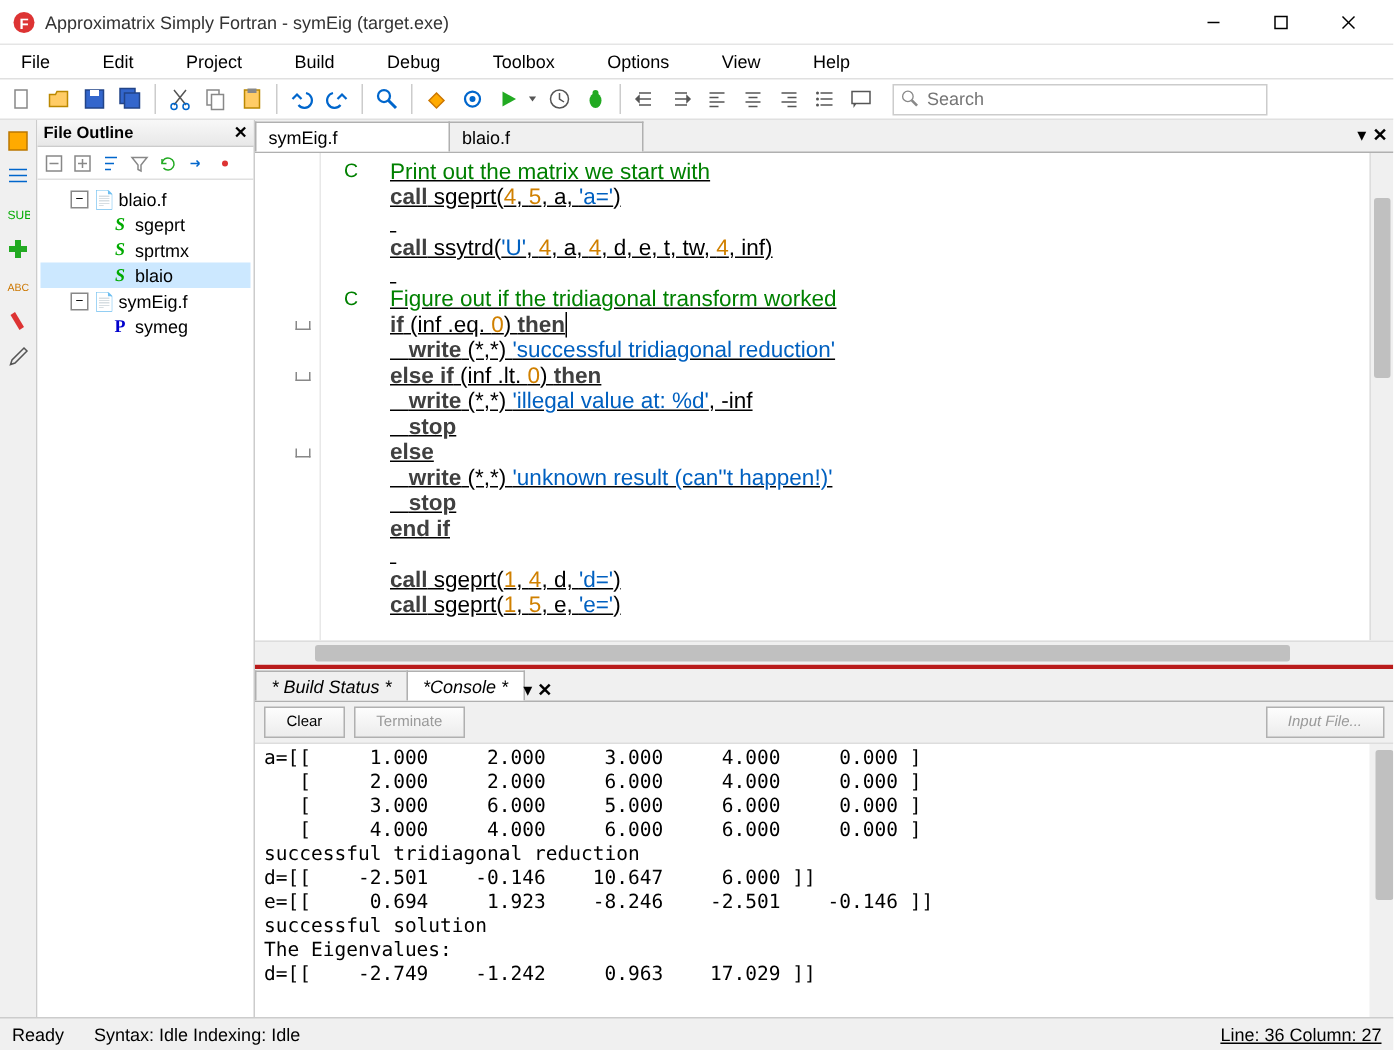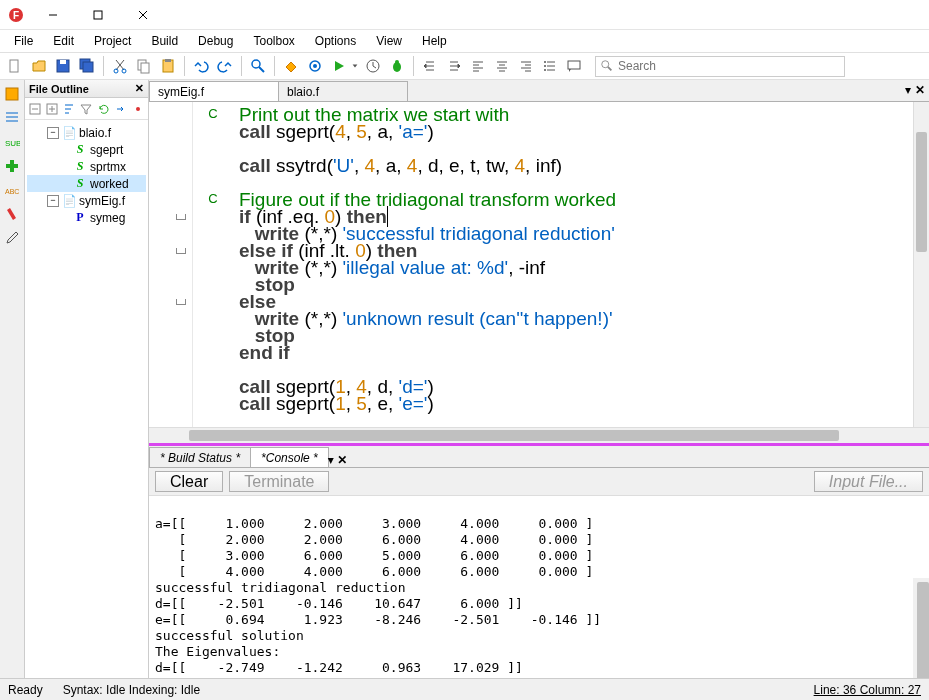--- a/index.html
+++ b/index.html
@@ -7,21 +7,21 @@
 
 
 .titlebar { height: 30px; background: #fff; display: flex; align-items: center; padding: 0 8px; border-bottom: 1px solid #e5e5e5; }
 .titlebar .app-icon { width: 16px; height: 16px; margin-right: 6px; }
 .titlebar .title { flex: 1; font-size: 12px; color: #333; }
 .titlebar .win-btns { display: flex; gap: 0; }
 .titlebar .win-btn { width: 45px; height: 28px; display: flex; align-items: center; justify-content: center; color: #333; }
 .titlebar .win-btn svg { width: 10px; height: 10px; }
 
 
-.menubar { height: 22px; display: flex; align-items: center; padding: 0 4px; background: #fff; }
+.menubar { height: 22px; display: flex; align-items: center; padding: 0 4px; background: #fff; gap: 15px; }
 .menubar .menu-item { padding: 3px 10px; font-size: 12px; color: #000; cursor: default; }
 
 
 .toolbar { height: 28px; display: flex; align-items: center; padding: 2px 4px; background: #fff; border-top: 1px solid #e0e0e0; border-bottom: 1px solid #e0e0e0; gap: 2px; }
 .tool-sep { width: 1px; height: 20px; background: #ccc; margin: 0 3px; }
 .tool-btn { width: 22px; height: 22px; display: flex; align-items: center; justify-content: center; border: 1px solid transparent; }
 .tool-btn svg { width: 16px; height: 16px; }
 .toolbar .run-group { display: flex; align-items: center; }
 .toolbar .dropdown-arrow { width: 10px; }
 .search-box { margin-left: 8px; display: flex; align-items: center; border: 1px solid #ccc; height: 21px; padding: 0 4px; width: 250px; justify-content: flex-end; }
@@ -29,21 +29,21 @@
 .search-box input { border: none; outline: none; font-size: 12px; flex: 1; }
 
 
 .main { flex: 1; display: flex; overflow: hidden; }
 
 
 .left-tools { width: 25px; background: #f0f0f0; border-right: 1px solid #ccc; display: flex; flex-direction: column; align-items: center; padding-top: 4px; gap: 4px; }
 .left-tools .lt-btn { width: 20px; height: 20px; display: flex; align-items: center; justify-content: center; }
 
 
-.outline-panel { width: 124px; background: #fff; border-right: 1px solid #ccc; display: flex; flex-direction: column; }
+.outline-panel { width: 145px; background: #fff; border-right: 1px solid #ccc; display: flex; flex-direction: column; }
 .panel-header { height: 18px; background: linear-gradient(#f8f8f8,#e8e8e8); border-bottom: 1px solid #ccc; display: flex; align-items: center; padding: 0 4px; font-size: 11px; }
 .panel-header .ph-title { flex: 1; font-weight: bold; }
 .panel-header .close-x { cursor: pointer; font-weight: bold; }
 .panel-toolbar { height: 22px; display: flex; align-items: center; gap: 1px; padding: 2px; border-bottom: 1px solid #e0e0e0; }
 .panel-toolbar .pt-btn { width: 18px; height: 18px; display: flex; align-items: center; justify-content: center; }
 .tree { flex: 1; padding: 4px 2px; font-size: 12px; overflow: auto; }
 .tree-row { display: flex; align-items: center; height: 17px; padding-left: 2px; white-space: nowrap; }
 .tree-row.indent1 { padding-left: 20px; }
 .tree-row.indent2 { padding-left: 46px; }
 .tree-row.selected { background: #cce8ff; }
@@ -62,59 +62,60 @@
 .editor-tab.active { background: #fff; position: relative; z-index: 1; }
 .editor-tabs .tab-controls { position: absolute; right: 4px; top: 3px; display: flex; gap: 4px; align-items: center; }
 
 
 .editor { flex: 1; display: flex; overflow: hidden; background: #fff; position: relative; }
 .gutter { width: 44px; background: #fff; border-right: 1px solid #e8e8e8; position: relative; }
 .fold-col { position: absolute; right: 4px; top: 0; width: 12px; }
 .fold-mark { position: absolute; width: 10px; height: 6px; border-left: 1px solid #888; border-bottom: 1px solid #888; border-right: 1px solid #888; }
 .margin-c { width: 40px; background: #fff; font-family: "Consolas", monospace; font-size: 13px; color: #008000; padding-top: 4px; }
 .margin-c div { height: 17px; text-align: center; }
-.code { flex: 1; font-family: "Consolas", monospace; font-size: 19px; padding: 4px 6px; overflow: hidden; white-space: pre; line-height: 17px; }
+.code { flex: 1; font-family: "Consolas", monospace; font-size: 15px; padding: 4px 6px; overflow: hidden; white-space: pre; line-height: 17px; text-decoration: underline; }
 .code .cm { color: #008000; }
 .code .kw { color: #404040; font-weight: bold; }
 .code .st { color: #0060c0; }
 .code .nm { color: #d08000; }
 .cursor-mark { border-right: 1px solid #000; }
 .editor-scroll-v { width: 16px; background: #f0f0f0; border-left: 1px solid #ddd; position: relative; }
 .scroll-thumb-v { position: absolute; left: 2px; right: 2px; background: #c0c0c0; border-radius: 2px; }
 .editor-scroll-h { height: 16px; background: #f0f0f0; border-top: 1px solid #ddd; position: relative; }
 .scroll-thumb-h { position: absolute; top: 2px; bottom: 2px; background: #c0c0c0; border-radius: 2px; }
 
 
-.bottom-panel { height: 235px; border-top: 3px solid #d946ef; display: flex; flex-direction: column; }
+.bottom-panel { height: 235px; border-top: 3px solid #b91c1c; display: flex; flex-direction: column; }
 .bottom-tabs { height: 22px; display: flex; align-items: flex-end; background: #f0f0f0; border-bottom: 1px solid #b0b0b0; position: relative; }
 .bottom-tab { height: 20px; padding: 0 10px; font-size: 12px; font-style: italic; display: flex; align-items: center; border: 1px solid #b0b0b0; border-bottom: none; background: #f0f0f0; margin-right: -1px; }
 .bottom-tab.active { background: #fff; }
 .console-toolbar { height: 28px; background: #f0f0f0; display: flex; align-items: center; padding: 0 6px; gap: 6px; border-bottom: 1px solid #ddd; }
-.console-btn { height: 21px; padding: 0 14px; font-size: 16px; background: linear-gradient(#fdfdfd,#ececec); border: 1px solid #b0b0b0; cursor: default; }
+.console-btn { height: 21px; padding: 0 14px; font-size: 10px; background: linear-gradient(#fdfdfd,#ececec); border: 1px solid #b0b0b0; cursor: default; }
 .console-btn.disabled { color: #999; }
 .console-btn.right { margin-left: auto; font-style: italic; }
 .console-out { flex: 1; font-family: "Consolas", monospace; font-size: 13px; white-space: pre; padding: 2px 6px; overflow: auto; line-height: 16px; }
 .bottom-scroll { width: 16px; background: #f0f0f0; }
-.console-wrap { flex: 1; display: flex; overflow: hidden; align-items: flex-end; }
+.console-wrap { flex: 1; display: flex; overflow: hidden; }
 
 
 .statusbar { height: 22px; background: #f0f0f0; border-top: 1px solid #ccc; display: flex; align-items: center; font-size: 12px; padding: 0 8px; }
 .statusbar .sb-cell { margin-right: 20px; }
 .statusbar .sb-right { margin-left: auto; text-decoration: underline; }
 </style>
 </head>
 <body>
 
 <div class="titlebar">
   <span class="app-icon">
     <svg viewBox="0 0 16 16">
         <circle cx="8" cy="8" r="7" fill="#d33"></circle>
         <text x="8" y="12" text-anchor="middle" fill="#fff" font-size="10" font-weight="bold">F</text>
       </svg>
   </span>
+  <span class="title">Approximatrix Simply Fortran - symEig (target.exe)</span>
   <div class="win-btns">
     <div class="win-btn">
         <svg viewBox="0 0 10 10">
           <line x1="1" y1="5" x2="9" y2="5" stroke="#000"></line>
         </svg>
       </div>
     <div class="win-btn">
         <svg viewBox="0 0 10 10">
           <rect x="1" y="1" width="8" height="8" fill="none" stroke="#000"></rect>
         </svg>
@@ -381,21 +382,21 @@
         <div class="tree-row indent2">
           <span class="tree-icon s">S</span>
           <span>sgeprt</span>
         </div>
         <div class="tree-row indent2">
           <span class="tree-icon s">S</span>
           <span>sprtmx</span>
         </div>
         <div class="tree-row indent2 selected">
           <span class="tree-icon s">S</span>
-          <span>worked</span>
+          <span>blaio</span>
         </div>
         <div class="tree-row indent1">
           <span class="tree-toggle">−</span>
           <span class="tree-icon f">📄</span>
           <span>symEig.f</span>
         </div>
         <div class="tree-row indent2">
           <span class="tree-icon p">P</span>
           <span>symeg</span>
         </div>

